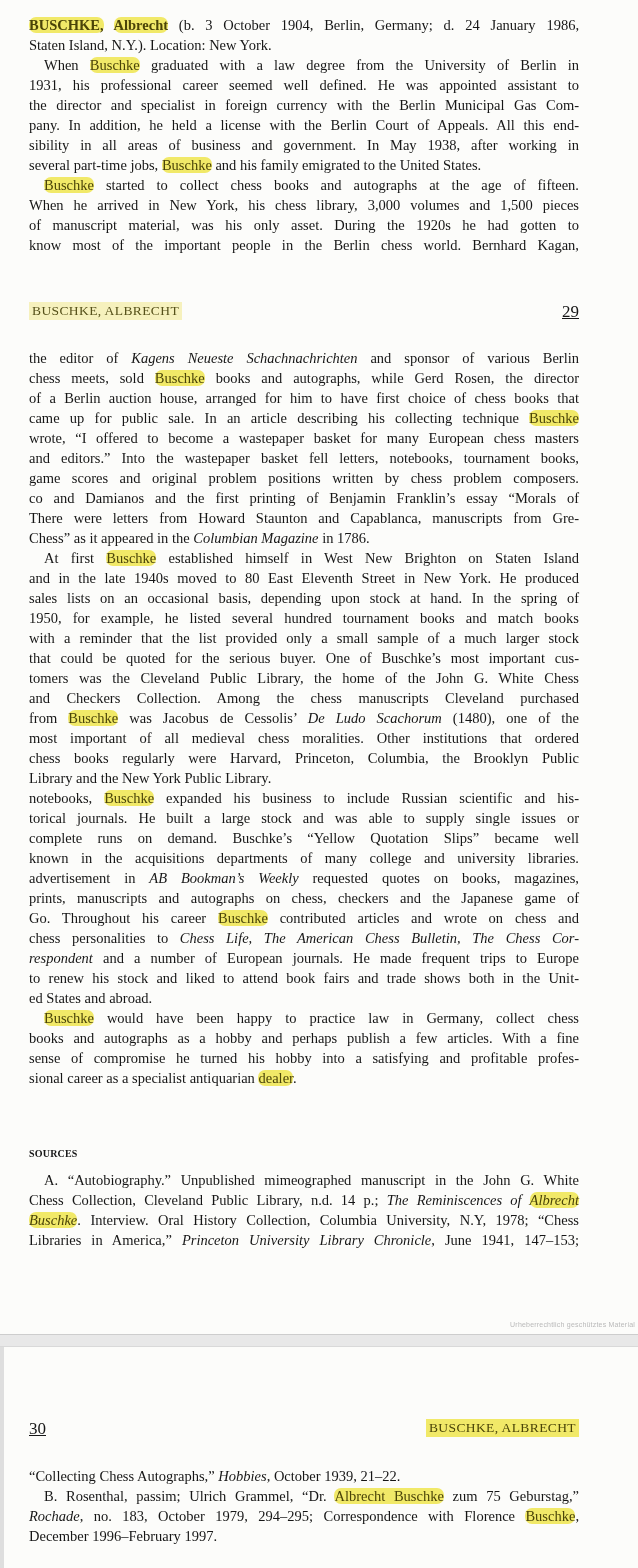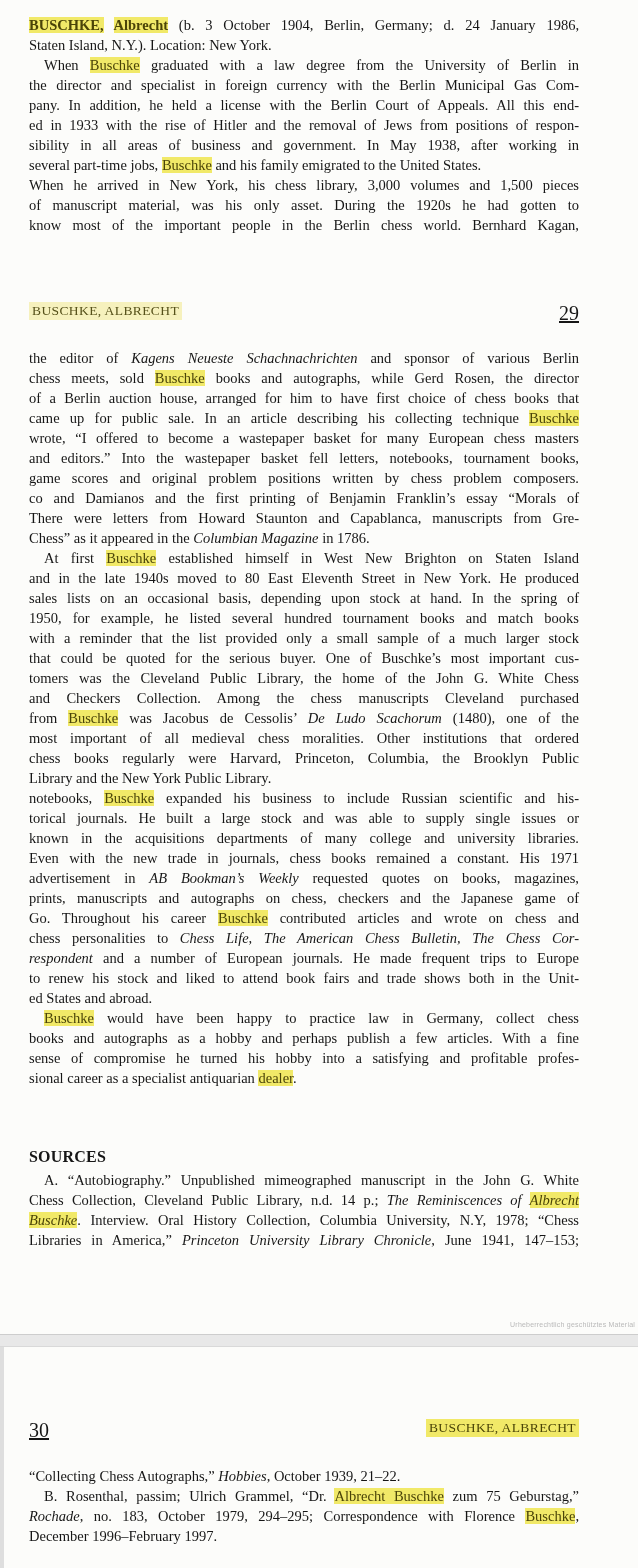--- a/index.html
+++ b/index.html
@@ -11,31 +11,31 @@
   }
   .textblock{
     position:absolute;left:29px;width:550px;
     font-size:14.5px;line-height:20px;
   }
   .line{text-align:justify;text-align-last:justify;}
   .line.last{text-align-last:left;}
   .line.ind{text-indent:15px;}
   .it{font-style:italic;}
   .bd{font-weight:bold;}
-  .hl{background:var(--highlight,#f1e968);color:var(--highlight-ink,#4a4408);}
+  .hl{background:var(--highlight,#f1e968);color:var(--highlight-ink,#4a4408);border-radius:7px;}
   .running-head{
     position:absolute;left:29px;width:550px;
     display:flex;justify-content:space-between;align-items:flex-start;
     font-size:13.5px;letter-spacing:.4px;
   }
   .head-title{display:inline-block;}
   .hl-pale{background:var(--highlight-pale,#f6f1bd);color:#56511a;padding:1px 3px;}
   .hl-bright{background:var(--highlight,#f1e968);color:var(--highlight-ink,#4a4408);padding:1px 3px;}
-  .head-num{font-size:20px;letter-spacing:0;color:var(--ink,#161616);text-decoration:underline;}
-  .sources-heading{position:absolute;left:29px;font-weight:bold;font-size:16px;letter-spacing:.2px;}
+  .head-num{font-size:17px;letter-spacing:0;color:var(--ink,#161616);text-decoration:underline;}
+  .sources-heading{position:absolute;left:29px;font-weight:bold;font-size:10px;letter-spacing:.2px;}
   .copyright{
     position:absolute;top:1321px;right:3px;
     font-family:"Liberation Sans","DejaVu Sans",sans-serif;
     font-size:7px;color:#b9b9b9;letter-spacing:.2px;
   }
   .separator{
     position:absolute;top:1334px;left:0;width:638px;height:11px;
     background:var(--separator,#e8e8e8);
     border-top:1px solid #cdcdcd;border-bottom:1px solid #d9d9d9;
   }
@@ -43,25 +43,26 @@
 </style>
 </head>
 <body>
 
 <div class="page">
 
   <div class="textblock" style="top:15px">
       <div class="line"><span class="hl bd">BUSCHKE,</span><span class="bd"> </span><span class="hl bd">Albrecht</span><span> (b. 3 October 1904, Berlin, Germany; d. 24 January 1986,</span></div>
       <div class="line last"><span>Staten Island, N.Y.). Location: New York.</span></div>
       <div class="line ind"><span>When </span><span class="hl">Buschke</span><span> graduated with a law degree from the University of Berlin in</span></div>
+      <div class="line"><span>1931, his professional career seemed well defined. He was appointed assistant to</span></div>
       <div class="line"><span>the director and specialist in foreign currency with the Berlin Municipal Gas Com-</span></div>
       <div class="line"><span>pany. In addition, he held a license with the Berlin Court of Appeals. All this end-</span></div>
-      <div class="line"><span>ed in 1933 with the rise of Hitler and the removal of Jews from positions of respon-</span></div>
       <div class="line"><span>sibility in all areas of business and government. In May 1938, after working in</span></div>
       <div class="line last"><span>several part-time jobs, </span><span class="hl">Buschke</span><span> and his family emigrated to the United States.</span></div>
+      <div class="line ind"><span class="hl">Buschke</span><span> started to collect chess books and autographs at the age of fifteen.</span></div>
       <div class="line"><span>When he arrived in New York, his chess library, 3,000 volumes and 1,500 pieces</span></div>
       <div class="line"><span>of manuscript material, was his only asset. During the 1920s he had gotten to</span></div>
       <div class="line"><span>know most of the important people in the Berlin chess world. Bernhard Kagan,</span></div>
     </div>
 
   <div class="running-head" style="top:302px">
     <span class="head-title hl-pale">BUSCHKE, ALBRECHT</span>
     <span class="head-num">29</span>
   </div>
 
@@ -83,22 +84,22 @@
       <div class="line"><span>with a reminder that the list provided only a small sample of a much larger stock</span></div>
       <div class="line"><span>that could be quoted for the serious buyer. One of Buschke’s most important cus-</span></div>
       <div class="line"><span>tomers was the Cleveland Public Library, the home of the John G. White Chess</span></div>
       <div class="line"><span>and Checkers Collection. Among the chess manuscripts Cleveland purchased</span></div>
       <div class="line"><span>from </span><span class="hl">Buschke</span><span> was Jacobus de Cessolis’ </span><span class="it">De Ludo Scachorum</span><span> (1480), one of the</span></div>
       <div class="line"><span>most important of all medieval chess moralities. Other institutions that ordered</span></div>
       <div class="line"><span>chess books regularly were Harvard, Princeton, Columbia, the Brooklyn Public</span></div>
       <div class="line last"><span>Library and the New York Public Library.</span></div>
       <div class="line"><span>notebooks, </span><span class="hl">Buschke</span><span> expanded his business to include Russian scientific and his-</span></div>
       <div class="line"><span>torical journals. He built a large stock and was able to supply single issues or</span></div>
+      <div class="line"><span>complete runs on demand. Buschke’s “Yellow Quotation Slips” became well</span></div>
       <div class="line"><span>known in the acquisitions departments of many college and university libraries.</span></div>
-      <div class="line"><span>Even with the new trade in journals, chess books remained a constant. His 1971</span></div>
       <div class="line"><span>advertisement in </span><span class="it">AB Bookman’s Weekly</span><span> requested quotes on books, magazines,</span></div>
       <div class="line"><span>prints, manuscripts and autographs on chess, checkers and the Japanese game of</span></div>
       <div class="line"><span>Go. Throughout his career </span><span class="hl">Buschke</span><span> contributed articles and wrote on chess and</span></div>
       <div class="line"><span>chess personalities to </span><span class="it">Chess Life, The American Chess Bulletin, The Chess Cor-</span></div>
       <div class="line"><span class="it">respondent</span><span> and a number of European journals. He made frequent trips to Europe</span></div>
       <div class="line"><span>to renew his stock and liked to attend book fairs and trade shows both in the Unit-</span></div>
       <div class="line last"><span>ed States and abroad.</span></div>
       <div class="line ind"><span class="hl">Buschke</span><span> would have been happy to practice law in Germany, collect chess</span></div>
       <div class="line"><span>books and autographs as a hobby and perhaps publish a few articles. With a fine</span></div>
       <div class="line"><span>sense of compromise he turned his hobby into a satisfying and profitable profes-</span></div>

